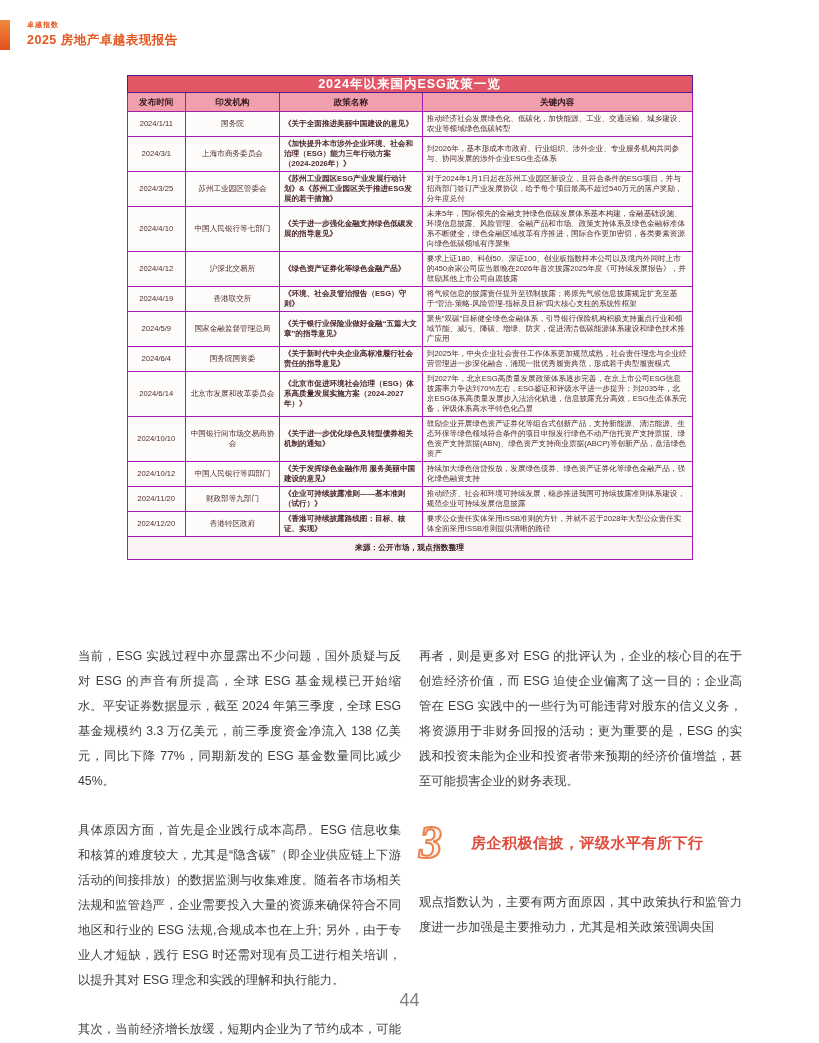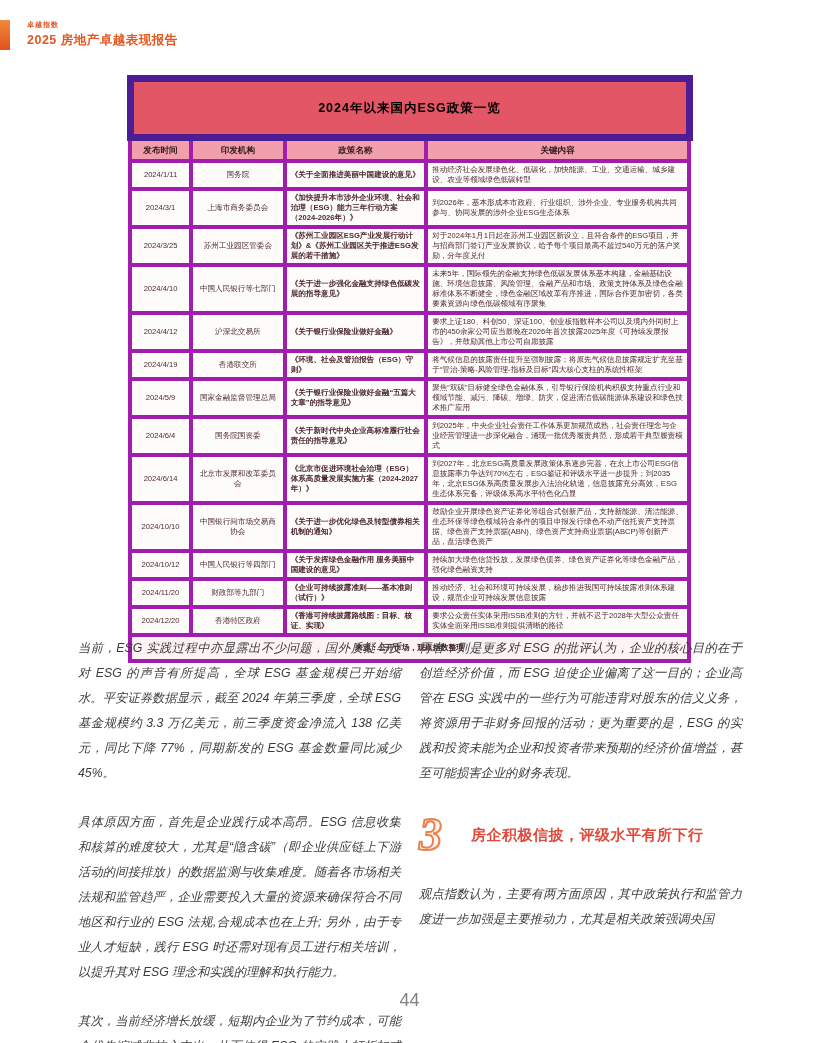--- a/index.html
+++ b/index.html
@@ -13,44 +13,44 @@
   .brand-bar{width:10px;height:30px;background:linear-gradient(#f08a3c,#e2511f);}
   .brand-text{margin-left:17px;color:#e4571f;}
   .brand-small{font-size:7px;font-weight:bold;letter-spacing:1px;}
   .brand-title{font-size:12.5px;font-weight:bold;margin-top:2px;letter-spacing:0.5px;}
   
   .table-wrap{position:absolute;top:75px;left:0;width:100%;}
   table.policy{
     width:566px;margin:0 auto;border-collapse:collapse;
     font-size:7.6px;line-height:10px;color:#4d2a2e;background:#fefbfb;
   }
-  table.policy th,table.policy td{border:4px solid #a21caf;padding:2px 4px;vertical-align:middle;}
+  table.policy th,table.policy td{border:1px solid #a21caf;padding:2px 4px;vertical-align:middle;}
   tr.title-row th{
-    background:#e25666;color:#000000;font-size:12.5px;font-weight:bold;
-    padding:21px 0;letter-spacing:1px;border:7px solid #4c1d95;
+    background:#e25666;color:#ffffff;font-size:12.5px;font-weight:bold;
+    padding:3px 0;letter-spacing:1px;border:1px solid #4c1d95;
   }
   tr.head-row th{
     background:#f19fad;color:#33171c;font-weight:bold;font-size:8.6px;
     text-align:center;padding:4px 2px;
   }
   td.cell-date{width:50px;text-align:center;white-space:nowrap;}
   td.cell-org{width:88px;text-align:center;}
   td.cell-policy{width:138px;text-align:left;font-weight:bold;}
   td.cell-content{width:270px;text-align:left;}
   tr.source-row td{
     text-align:center;font-weight:bold;font-size:7.8px;color:#3c2024;
     background:#fdf3f4;padding:6px 0;
   }
   
   .columns{
     position:absolute;top:636px;left:78px;width:664px;
     display:flex;gap:18px;color:#3c3c3c;
   }
   .col{flex:1;font-size:12.3px;line-height:25px;text-align:justify;}
-  .col p{margin:0 0 24px 0;font-style:italic;}
+  .col p{margin:8px 0 24px 0;}
   
   .section-heading{display:flex;align-items:center;margin:26px 0 24px 0;}
   .section-num{
     font-family:"Liberation Serif","DejaVu Serif",serif;
     font-style:italic;font-weight:bold;font-size:46px;line-height:46px;
     color:#fdf2ec;-webkit-text-stroke:2px #e9824e;
     text-shadow:1px 1px 0 #f4c3a4;flex:0 0 52px;
   }
   .section-title{
     color:#df4a3b;font-weight:bold;font-size:15px;letter-spacing:0.5px;line-height:22px;
@@ -108,21 +108,21 @@
           </tr>
           <tr>
             <td class="cell-date">2024/4/10</td>
             <td class="cell-org">中国人民银行等七部门</td>
             <td class="cell-policy">《关于进一步强化金融支持绿色低碳发展的指导意见》</td>
             <td class="cell-content">未来5年，国际领先的金融支持绿色低碳发展体系基本构建，金融基础设施、环境信息披露、风险管理、金融产品和市场、政策支持体系及绿色金融标准体系不断健全，绿色金融区域改革有序推进，国际合作更加密切，各类要素资源向绿色低碳领域有序聚集</td>
           </tr>
           <tr>
             <td class="cell-date">2024/4/12</td>
             <td class="cell-org">沪深北交易所</td>
-            <td class="cell-policy">《关于银行业保险业做好金融》</td>
+            <td class="cell-policy">《绿色资产证券化等绿色金融产品》</td>
             <td class="cell-content">要求上证180、科创50、深证100、创业板指数样本公司以及境内外同时上市的450余家公司应当最晚在2026年首次披露2025年度《可持续发展报告》，并鼓励其他上市公司自愿披露</td>
           </tr>
           <tr>
             <td class="cell-date">2024/4/19</td>
             <td class="cell-org">香港联交所</td>
             <td class="cell-policy">《环境、社会及管治报告（ESG）守则》</td>
             <td class="cell-content">将气候信息的披露责任提升至强制披露；将原先气候信息披露规定扩充至基于“管治-策略-风险管理-指标及目标”四大核心支柱的系统性框架</td>
           </tr>
           <tr>
             <td class="cell-date">2024/5/9</td>

